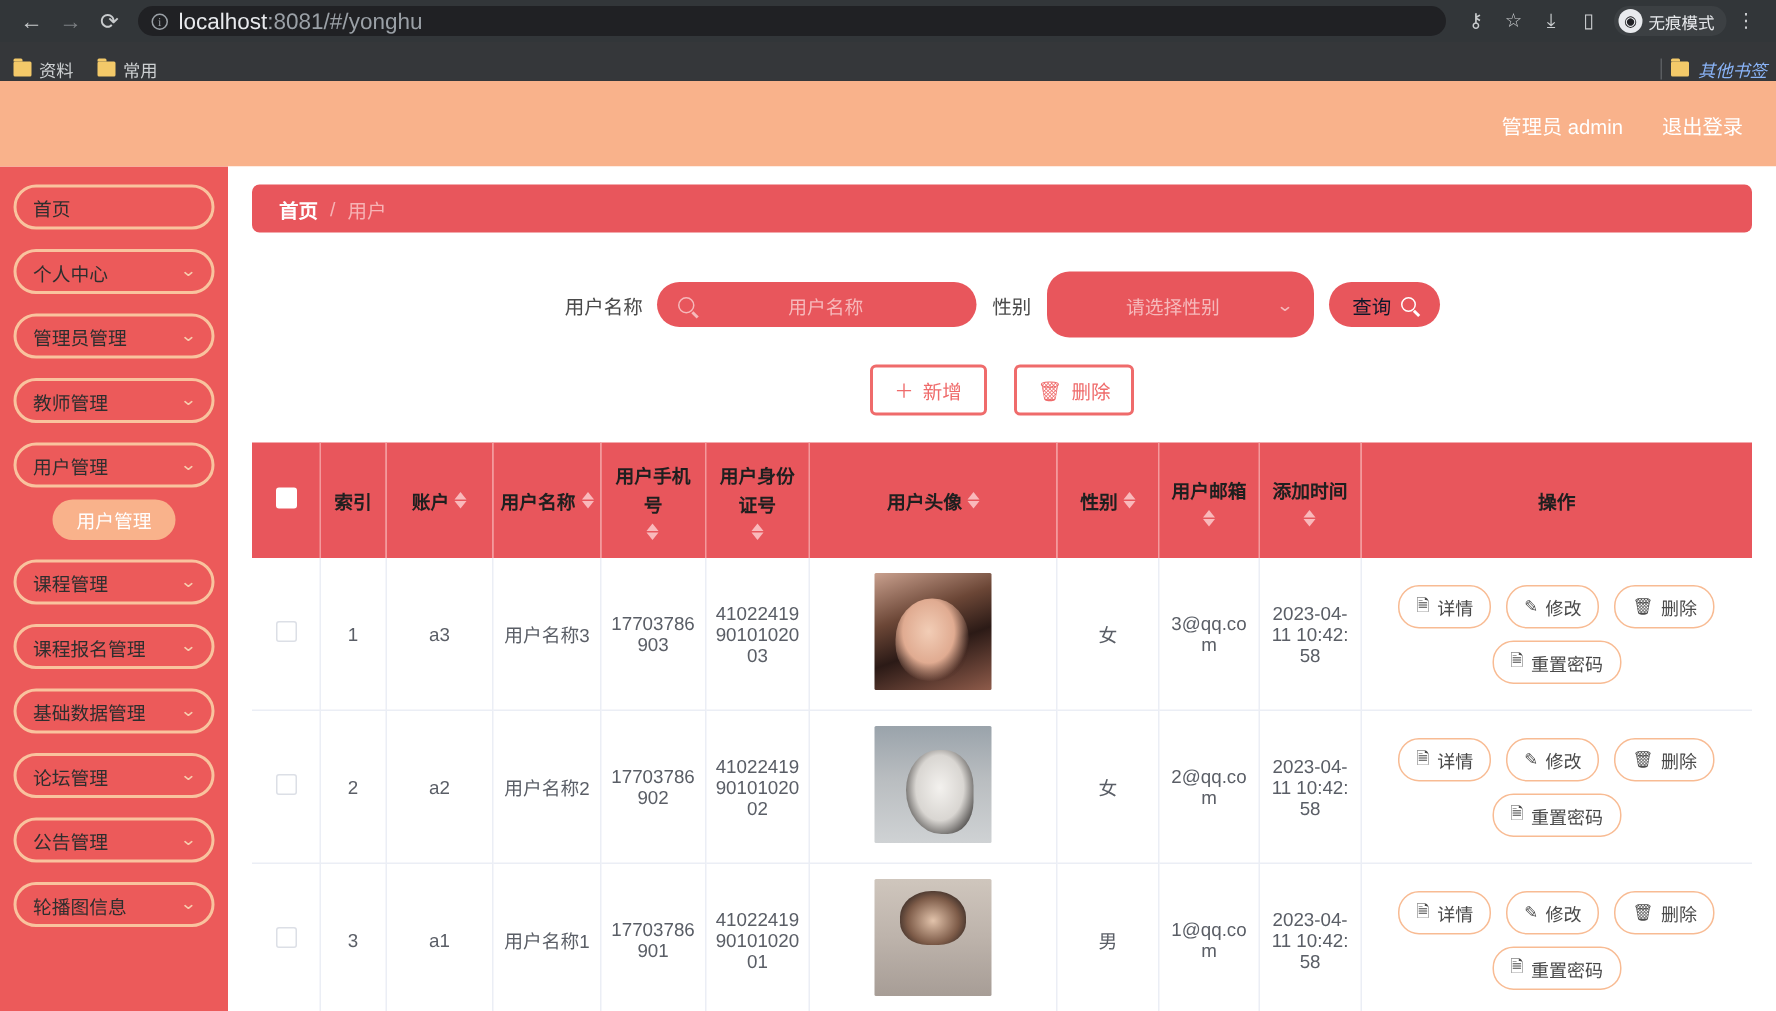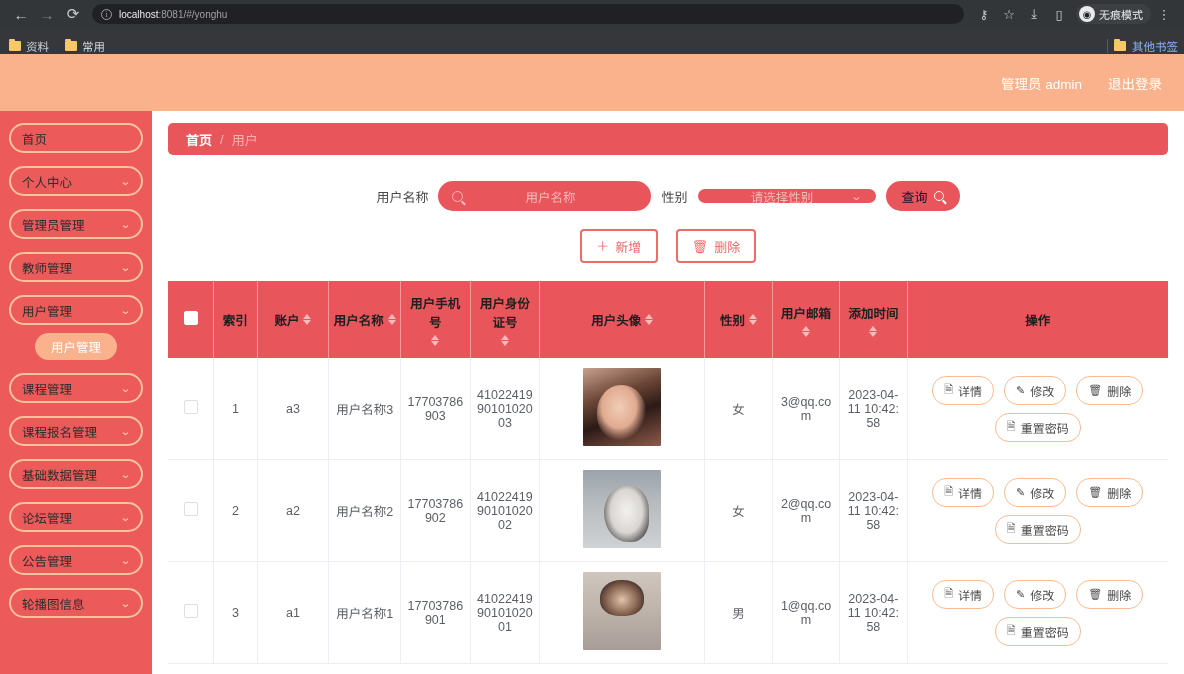--- a/index.html
+++ b/index.html
@@ -41,21 +41,21 @@
     min-width: 0;
   }
   .omni-info {
     width: 11px; height: 11px;
     border: 1px solid #9aa0a6; border-radius: 50%;
     color: #9aa0a6; font-size: 8px; line-height: 9px;
     text-align: center; margin-right: 7px; flex: 0 0 auto;
     font-family: "Liberation Serif", serif;
   }
   .omni-url {
-    color: #9aa0a6; font-size: 10px;
+    color: #9aa0a6; font-size: 15px;
     white-space: nowrap; overflow: hidden;
   }
   .omni-url b { color: #e8eaed; font-weight: normal; }
   .chrome-icons { display: flex; align-items: center; gap: 1px; flex: 0 0 auto; }
   .chrome-icons .ci {
     width: 24px; height: 24px;
     display: flex; align-items: center; justify-content: center;
     color: #c9ccce; font-size: 13px;
   }
   .incognito-pill {
@@ -89,21 +89,21 @@
   }
   .bm-folder::before {
     content:''; position:absolute; top:-2px; left:0;
     width:6px; height:2px; background:#f3c969; border-radius:1px 1px 0 0;
   }
   .bm-right {
     position: absolute; right: 6px;
     display: flex; align-items: center; gap: 6px;
   }
   .bm-sep { width:1px; height:14px; background:#5a5d60; }
-  .bm-other { color:#8ab4f8; font-size:11.5px; }
+  .bm-other { color:#8ab4f8; font-size:11.5px;font-style:italic; }
 
   
   .app {
     flex: 1 1 auto;
     display: flex; flex-direction: column;
     background: #ffffff;
     min-height: 0;
   }
   .app-header {
     height: 57px; flex: 0 0 57px;
@@ -202,21 +202,21 @@
   .mag {
     width: 11px; height: 11px; border: 1.6px solid #f6b9bb;
     border-radius: 50%; position: relative; flex: 0 0 auto;
   }
   .mag::after {
     content:''; position:absolute; right:-4px; bottom:-3px;
     width:5px; height:1.6px; background:#f6b9bb;
     transform: rotate(45deg);
   }
   .fl-select {
-    width: 178px; height: 14px;
+    width: 178px; height: 44px;
     background: #e8565c; border-radius: 15px;
     display: flex; align-items: center;
     padding: 0 14px;
   }
   .fl-select .ph { color:#f6b9bb; font-size:12.5px; flex:1 1 auto; text-align:center; }
   .fl-select .chev2 {
     color:#f6b9bb; font-size:11px; transform: scaleX(1.3);
   }
   .fl-btn {
     height: 30px; min-width: 74px;

